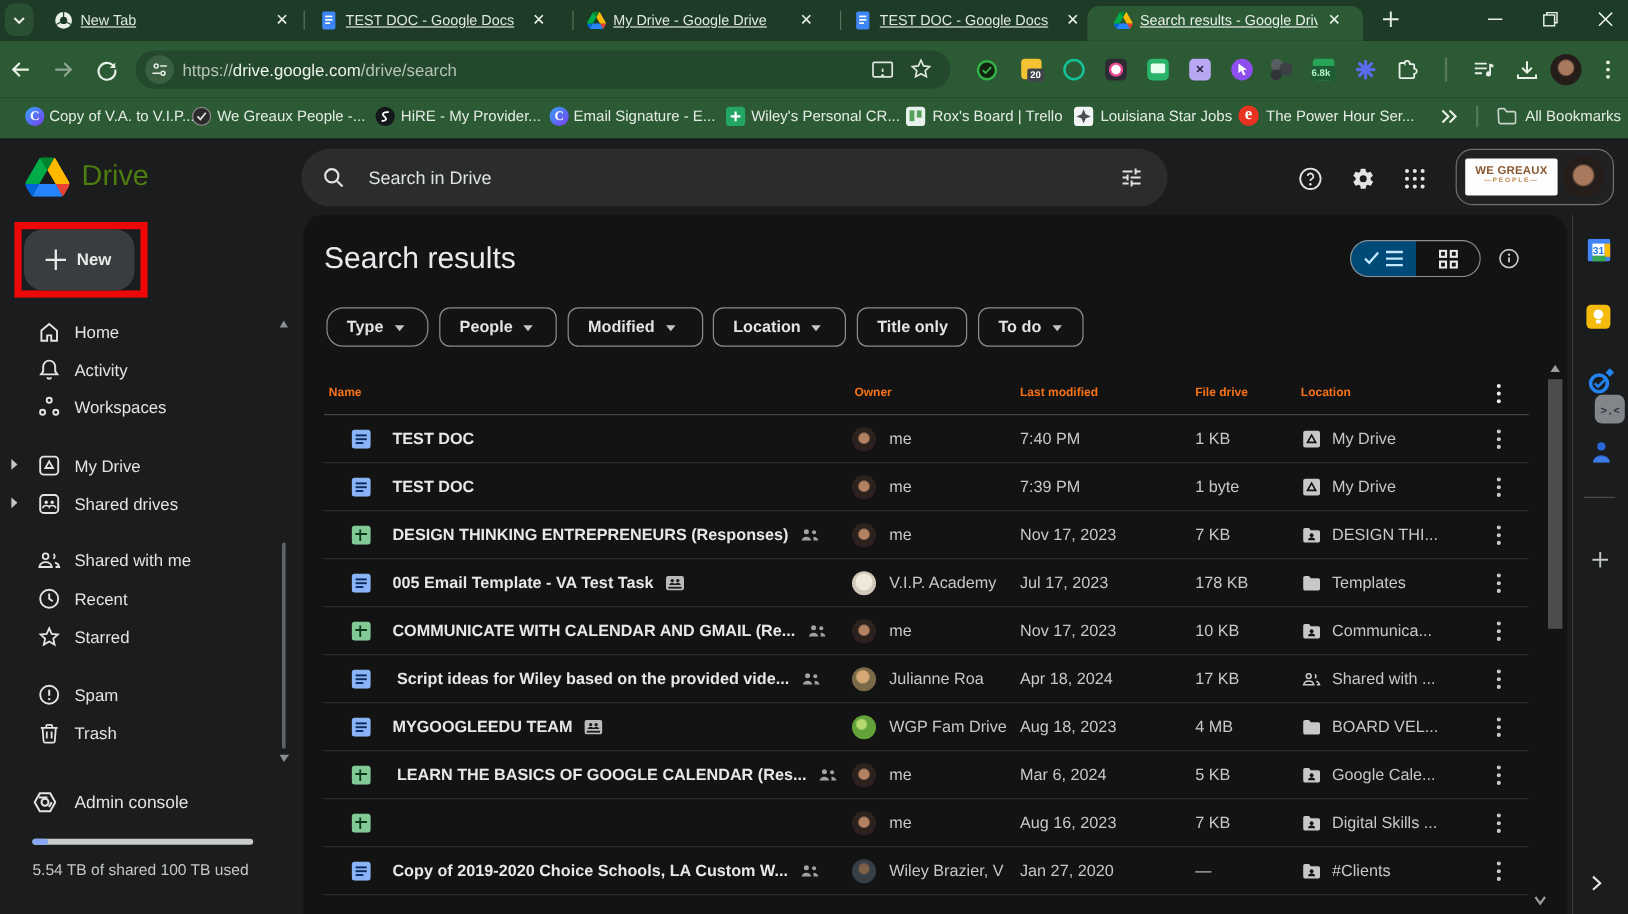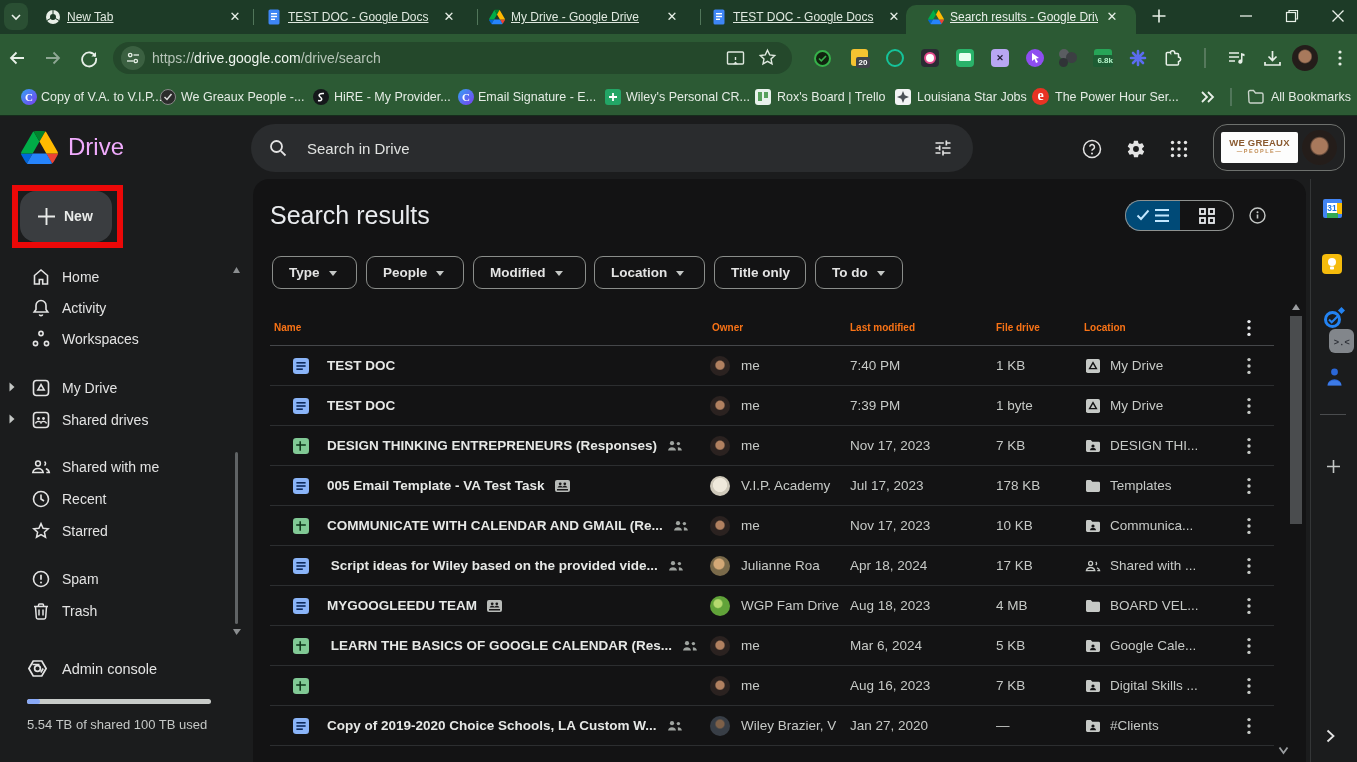--- a/index.html
+++ b/index.html
@@ -166,21 +166,21 @@
   <div class="abs" style="left:959px;top:53px;width:12px;height:8px;border-radius:1.5px;background:#e8fff0;"></div>
   <div class="abs" style="left:991px;top:49px;width:18px;height:18px;border-radius:4px;background:#b9a7f3;color:#25203a;font-size:9px;font-weight:bold;text-align:center;line-height:18px;">✕</div>
   <div class="abs" style="left:1026px;top:49px;width:18px;height:18px;border-radius:50%;background:#8e4ef0;"></div>
   <svg class="abs" style="left:1031px;top:53px;" width="9" height="10" viewBox="0 0 9 10">
       <path d="M1 0l7 5-3 .5L7 9 5 10 3.5 6 1 8z" fill="#fff"></path>
     </svg>
   <div class="abs" style="left:1059px;top:49px;width:10px;height:10px;border-radius:50%;background:#5a5d61;"></div>
   <div class="abs" style="left:1066px;top:52px;width:11px;height:11px;border-radius:50%;background:#3c3f43;"></div>
   <div class="abs" style="left:1059px;top:58px;width:9px;height:9px;border-radius:50%;background:#303337;"></div>
   <div class="abs" style="left:1094px;top:49px;width:18px;height:18px;border-radius:3px;background:#27a457;"></div>
-  <div class="abs" style="left:1093px;top:55px;width:20px;height:12px;border-radius:2px;background:#1d5c33;color:#b6f5cb;font-size:8px;font-weight:bold;text-align:right;line-height:12px;">6.8k</div>
+  <div class="abs" style="left:1093px;top:55px;width:20px;height:12px;border-radius:2px;background:#1d5c33;color:#b6f5cb;font-size:8px;font-weight:bold;text-align:left;line-height:12px;">6.8k</div>
   <svg class="abs" style="left:1129px;top:49px;" width="18" height="18" viewBox="0 0 18 18">
       <g fill="#5b6cf0">
         <circle cx="9" cy="9" r="2.4"></circle>
         <g stroke="#5b6cf0" stroke-width="2.6" stroke-linecap="round">
           <path d="M9 2v4M9 12v4M2 9h4M12 9h4M4 4l2.8 2.8M11.2 11.2 14 14M14 4l-2.8 2.8M6.8 11.2 4 14"></path>
         </g>
       </g>
     </svg>
   <svg class="abs" style="left:1164px;top:49px;" width="18" height="18" viewBox="0 0 18 18">
       <path d="M6.5 3.8a2.1 2.1 0 0 1 4.2 0l.2.7h2.6a1 1 0 0 1 1 1v2.6l.7.2a2.1 2.1 0 0 1 0 4l-.7.2v2.6a1 1 0 0 1-1 1H3.3a1 1 0 0 1-1-1V4.5a1 1 0 0 1 1-1h3z" fill="none" stroke="#e8f0e8" stroke-width="1.5"></path>
@@ -252,21 +252,21 @@
   <div id="appstuff">
 
     <svg class="abs" style="left:21px;top:131px;" width="37" height="33" viewBox="0 0 87.3 78">
       <path d="m6.6 66.85 3.85 6.65c.8 1.4 1.95 2.5 3.3 3.3l13.75-23.8h-27.5c0 1.55.4 3.1 1.2 4.5z" fill="#0066da"></path>
       <path d="m43.65 25-13.75-23.8c-1.35.8-2.5 1.9-3.3 3.3l-25.4 44a9.06 9.06 0 0 0-1.2 4.5h27.5z" fill="#00ac47"></path>
       <path d="m73.55 76.8c1.35-.8 2.5-1.9 3.3-3.3l1.6-2.75 7.65-13.25c.8-1.4 1.2-2.95 1.2-4.5h-27.502l5.852 11.5z" fill="#ea4335"></path>
       <path d="m43.65 25 13.75-23.8c-1.35-.8-2.9-1.2-4.5-1.2h-18.5c-1.6 0-3.15.45-4.5 1.2z" fill="#00832d"></path>
       <path d="m59.8 53h-32.3l-13.75 23.8c1.35.8 2.9 1.2 4.5 1.2h50.8c1.6 0 3.15-.45 4.5-1.2z" fill="#2684fc"></path>
       <path d="m73.4 26.5-12.7-22c-.8-1.4-1.95-2.5-3.3-3.3l-13.75 23.8 16.15 28h27.45c0-1.55-.4-3.1-1.2-4.5z" fill="#ffba00"></path>
     </svg>
-    <div class="abs" style="left:68px;top:133px;font-size:24px;color:#f0abfc;">Drive</div>
+    <div class="abs" style="left:68px;top:133px;font-size:24px;color:#4d7c0f;">Drive</div>
 
     <div class="abs" style="left:251px;top:124px;width:722px;height:48px;border-radius:24px;background:#2a2c2e;"></div>
     <svg class="abs" style="left:268px;top:138px;" width="20" height="20" viewBox="0 0 20 20">
         <circle cx="8.5" cy="8.5" r="5.5" fill="none" stroke="#e3e3e3" stroke-width="1.8"></circle>
         <path d="M12.8 12.8 17.5 17.5" stroke="#e3e3e3" stroke-width="1.8"></path>
       </svg>
     <div class="abs" style="left:307px;top:140px;font-size:15px;color:#e0e2e0;">Search in Drive</div>
     <svg class="abs" style="left:933px;top:138px;" width="20" height="20" viewBox="0 0 24 24">
         <path d="M3 17v2h6v-2H3zM3 5v2h10V5H3zm10 16v-2h8v-2h-8v-2h-2v6h2zM7 9v2H3v2h4v2h2V9H7zm14 4v-2H11v2h10zm-6-4h2V7h4V5h-4V3h-2v6z" fill="#e3e3e3"></path>
       </svg>
@@ -413,21 +413,21 @@
           <rect x="1" y="10" width="5" height="5"></rect>
           <rect x="10" y="10" width="5" height="5"></rect>
         </g>
       </svg>
     <svg class="abs" style="left:1249px;top:207px;" width="17" height="17" viewBox="0 0 17 17">
         <circle cx="8.5" cy="8.5" r="7.5" fill="none" stroke="#c4c7c5" stroke-width="1.4"></circle>
         <path d="M8.5 7.5v4" stroke="#c4c7c5" stroke-width="1.6"></path>
         <circle cx="8.5" cy="5.2" r="1" fill="#c4c7c5"></circle>
       </svg>
 
-    <div class="chip" style="left:272px;width:85px;"><span class="tx">Type</span><span class="chev"></span></div>
+    <div class="chip" style="left:272px;width:85px;border-radius:14px;"><span class="tx">Type</span><span class="chev"></span></div>
     <div class="chip" style="left:366px;width:98px;"><span class="tx">People</span><span class="chev"></span></div>
     <div class="chip" style="left:473px;width:113px;"><span class="tx">Modified</span><span class="chev"></span></div>
     <div class="chip" style="left:594px;width:111px;"><span class="tx">Location</span><span class="chev"></span></div>
     <div class="chip" style="left:714px;width:92px;"><span class="tx">Title only</span></div>
     <div class="chip" style="left:815px;width:88px;"><span class="tx">To do</span><span class="chev"></span></div>
 
     <div class="abs" style="left:274px;top:310px;"><span class="hcell" style="position:static;">Name</span></div>
     <div class="hcell" style="left:712px;top:310px;">Owner</div>
     <div class="hcell" style="left:850px;top:310px;">Last modified</div>
     <div class="hcell" style="left:996px;top:310px;">File drive</div>

